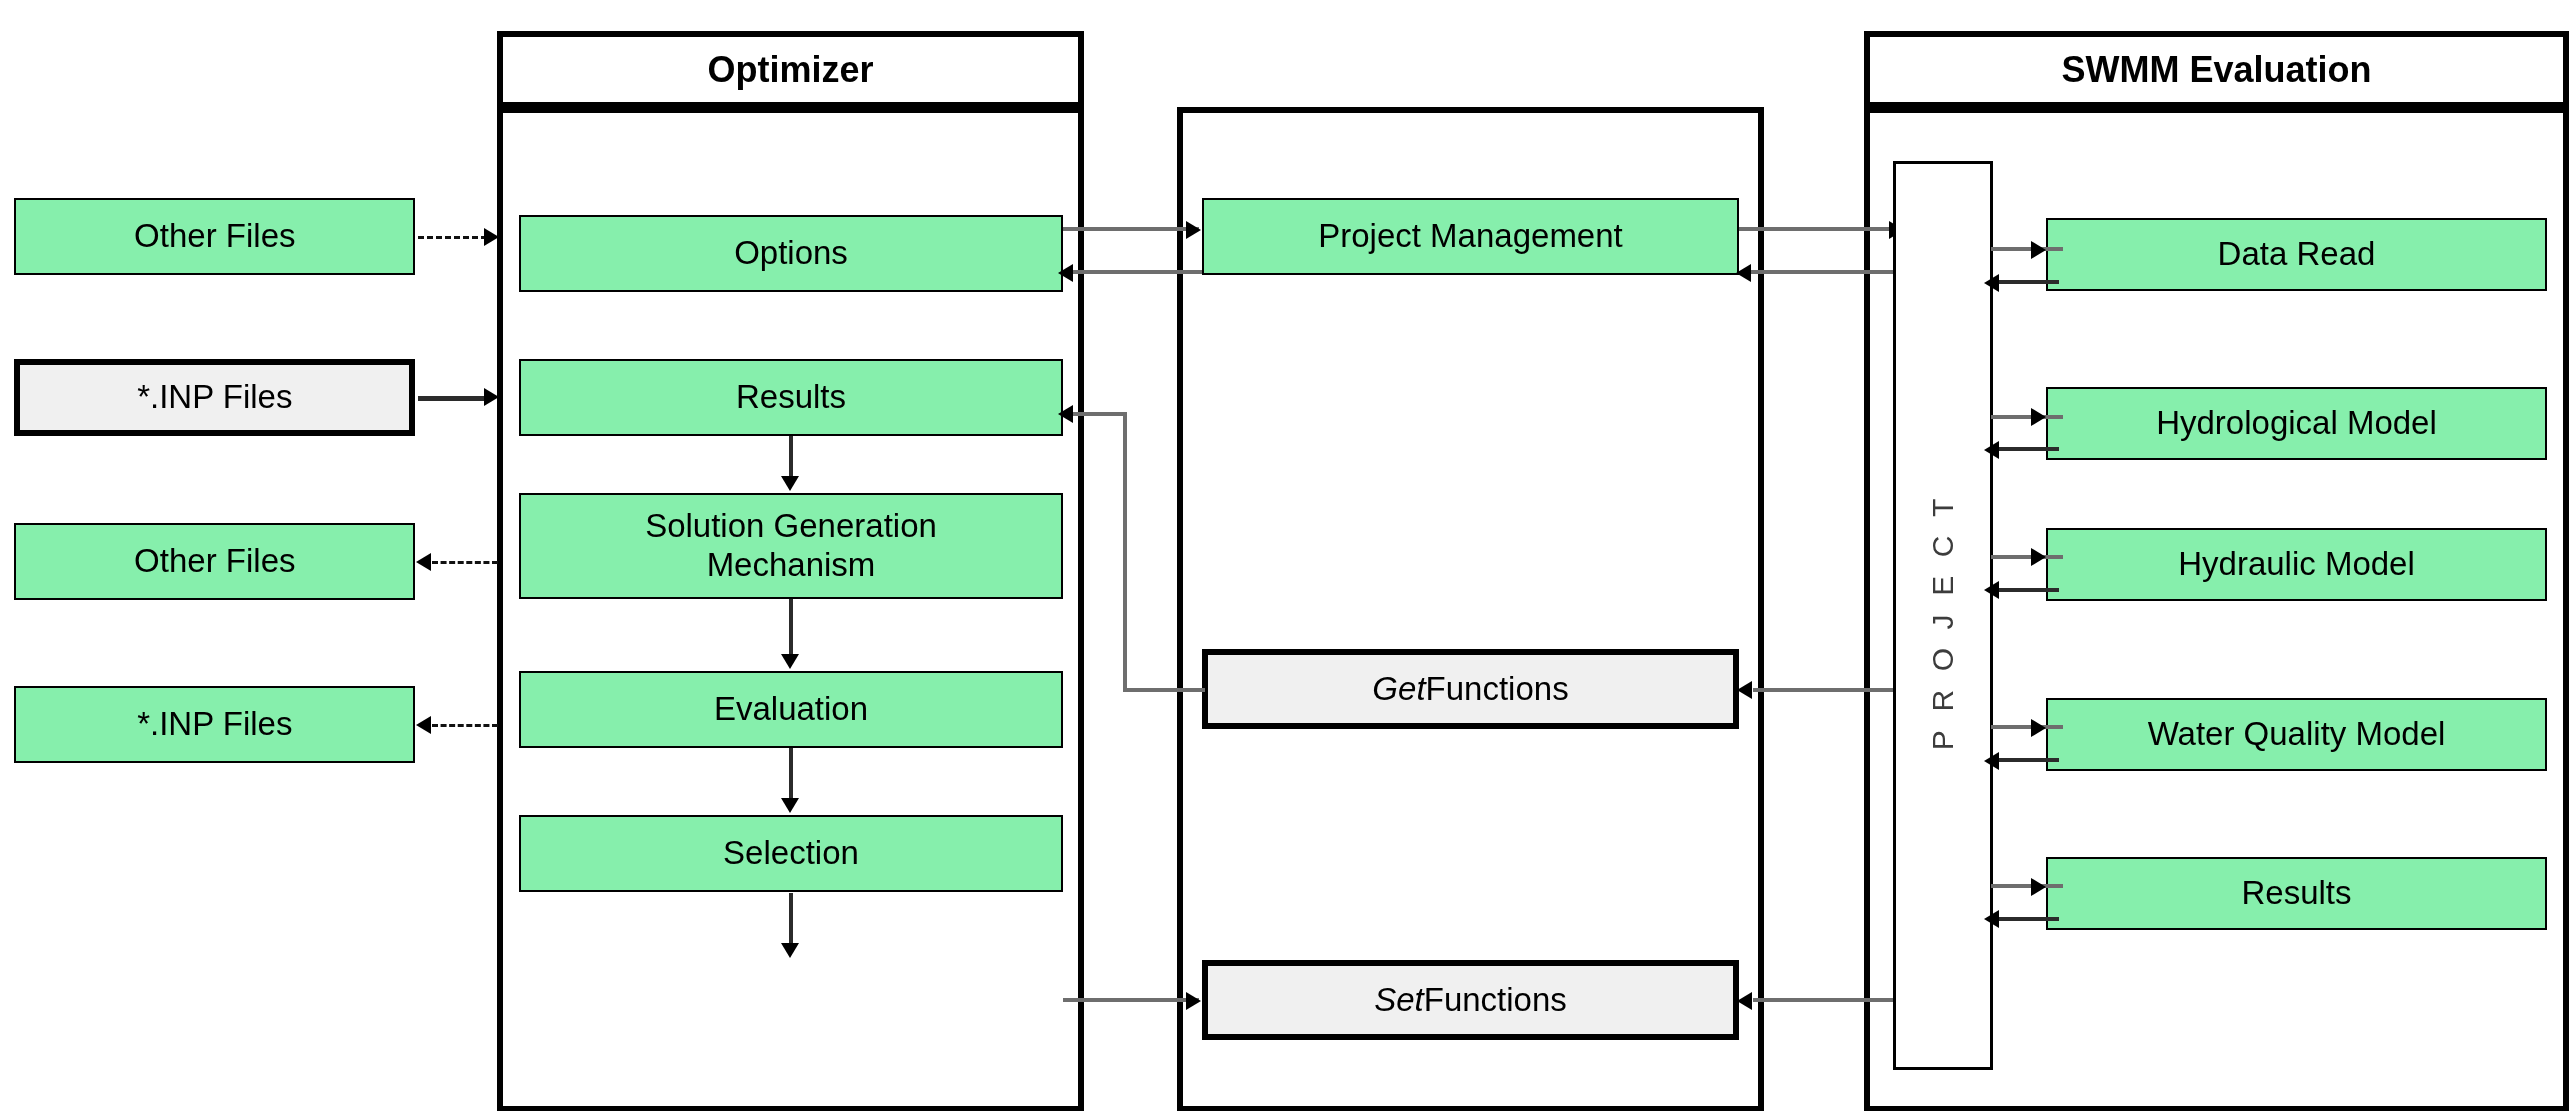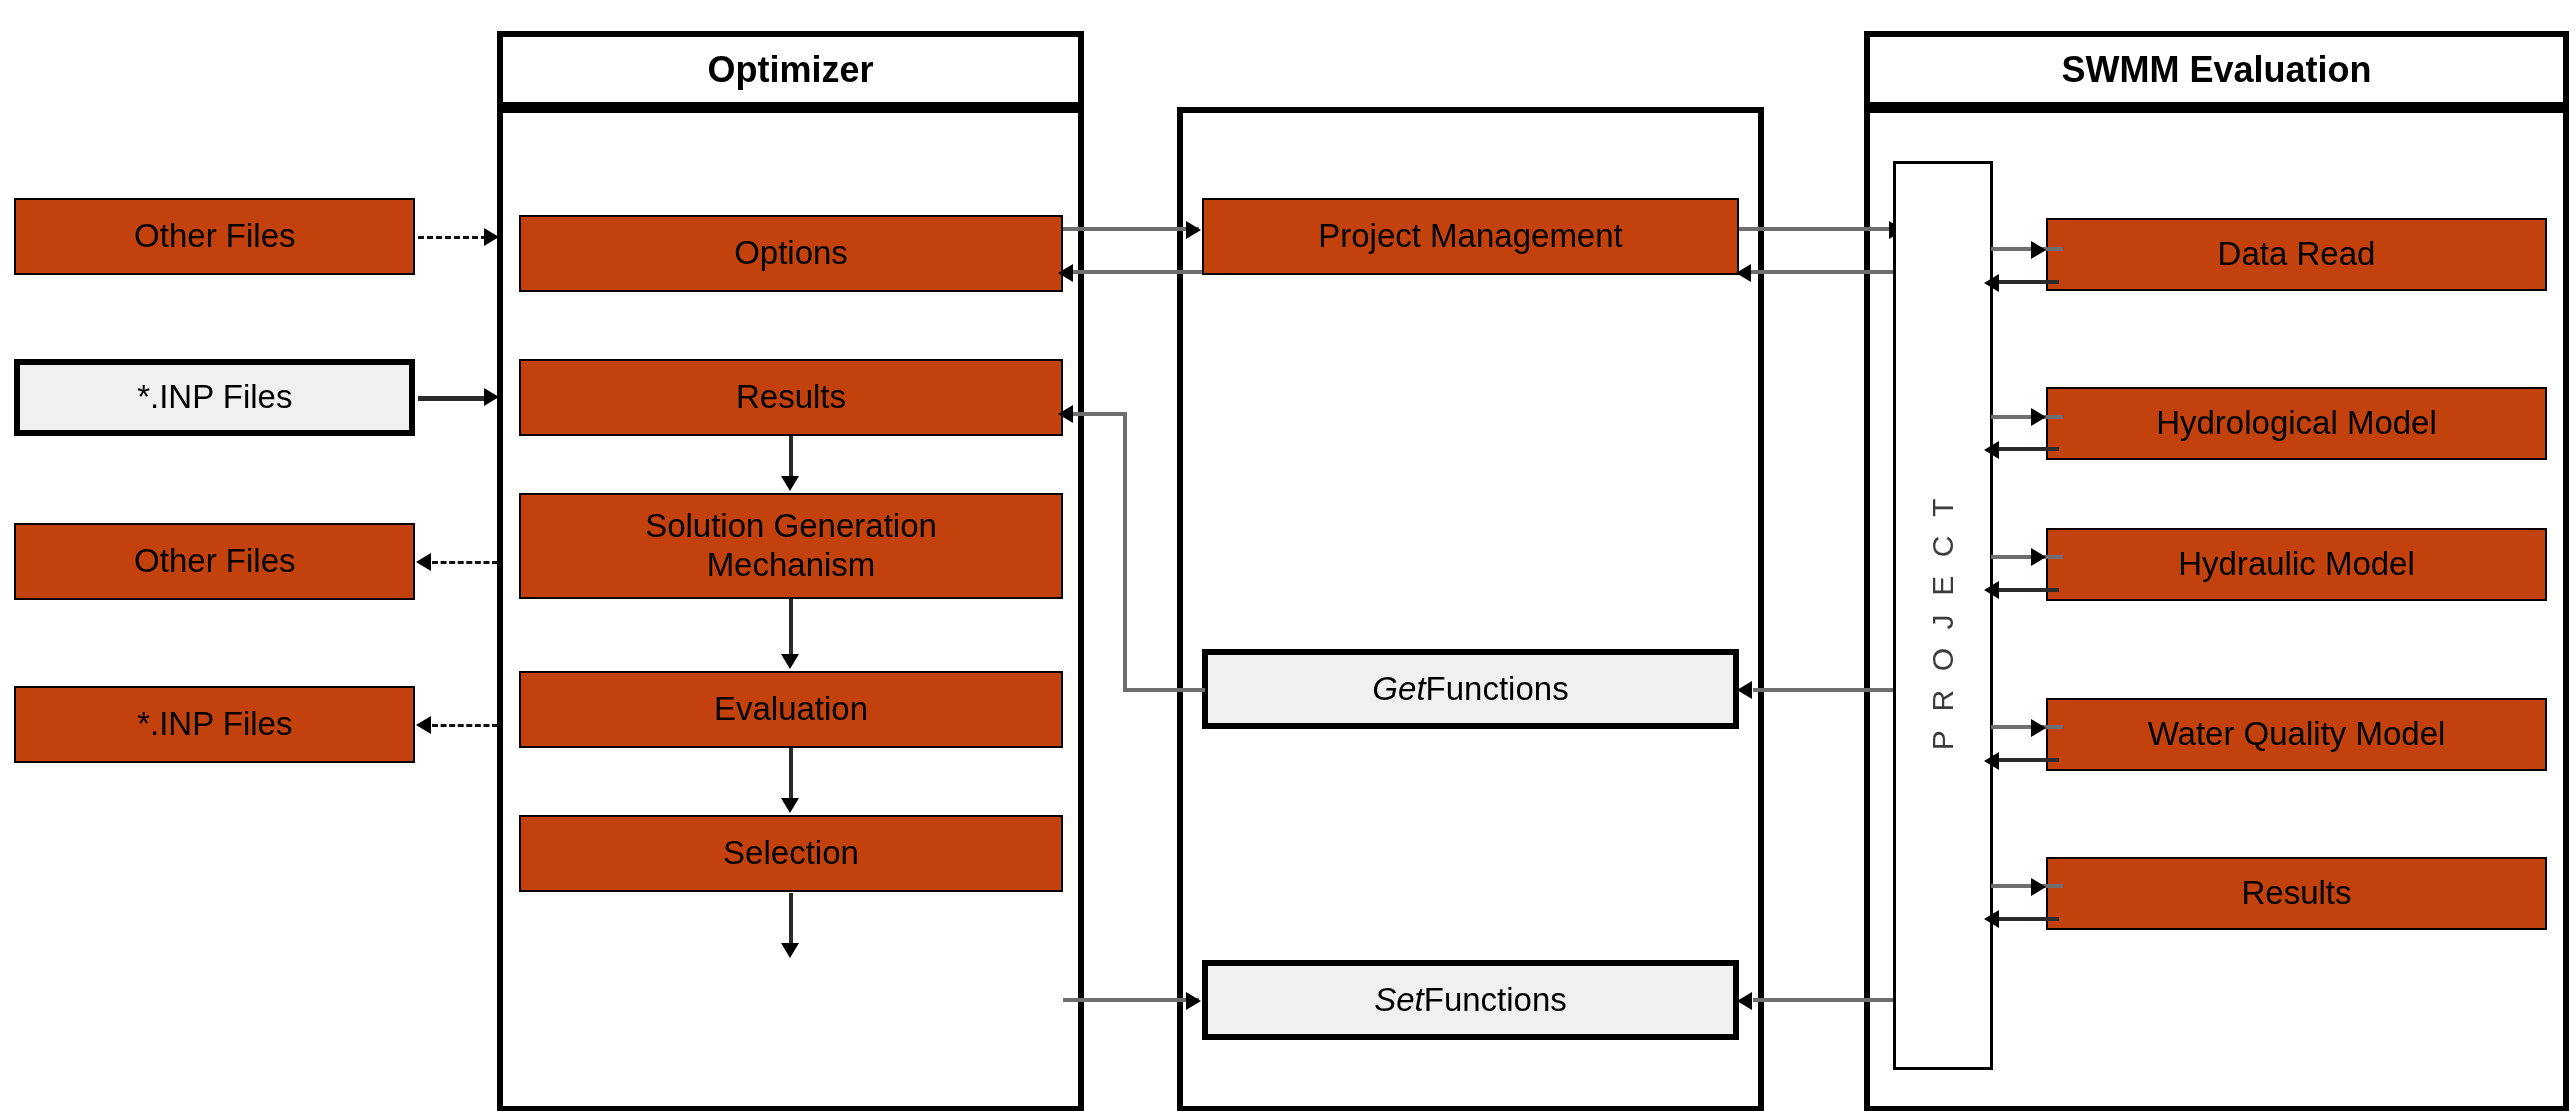--- a/index.html
+++ b/index.html
@@ -2,21 +2,21 @@
 <html style="font-size:11.4px"><head>
 <meta charset="utf-8">
 <style>
   html,body{margin:0;padding:0;background:#ffffff;}
   body{width:2576px;height:1111px;position:relative;overflow:hidden;
        font-family:"Liberation Sans","DejaVu Sans",sans-serif;color:#000;}
   #stage{position:absolute;left:0;top:0;width:2576px;height:841px;margin-top:21px;}
 
   
   .box{position:absolute;box-sizing:border-box;display:flex;align-items:center;
-       justify-content:center;text-align:center;background:#c2410c;
+       justify-content:center;text-align:center;background:#86efac;
        border:2.9px solid #000;line-height:1.18;}
   .box.thin{border-width:2.9px;}
   .box.thick{border-width:6.4px;}
   .box.shaded{background:#f0f0f0;}
 
   
   .panel{position:absolute;box-sizing:border-box;border:6.4px solid #000;background:#fff;}
   .panel-title{position:absolute;box-sizing:border-box;border:6.4px solid #000;
        background:#fff;display:flex;align-items:center;justify-content:center;
        font-weight:bold;}

